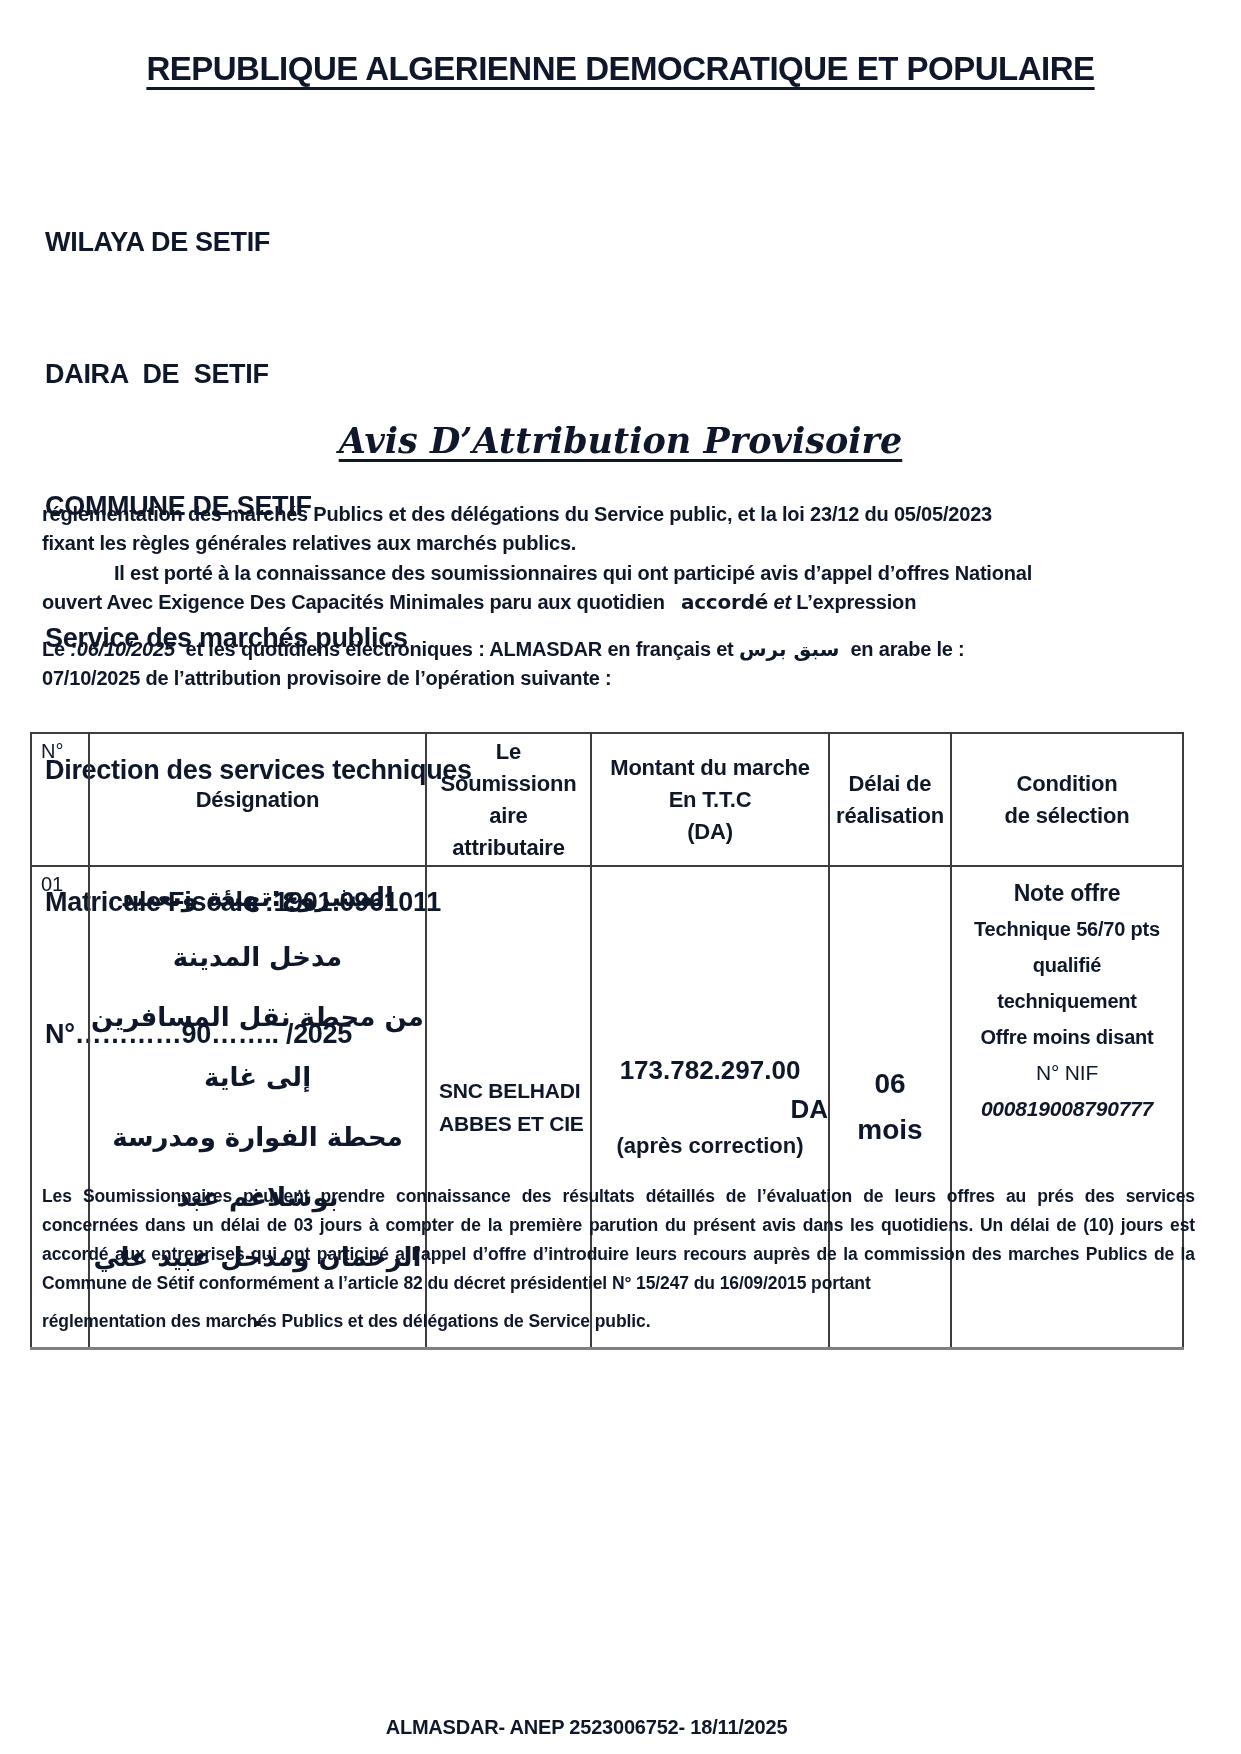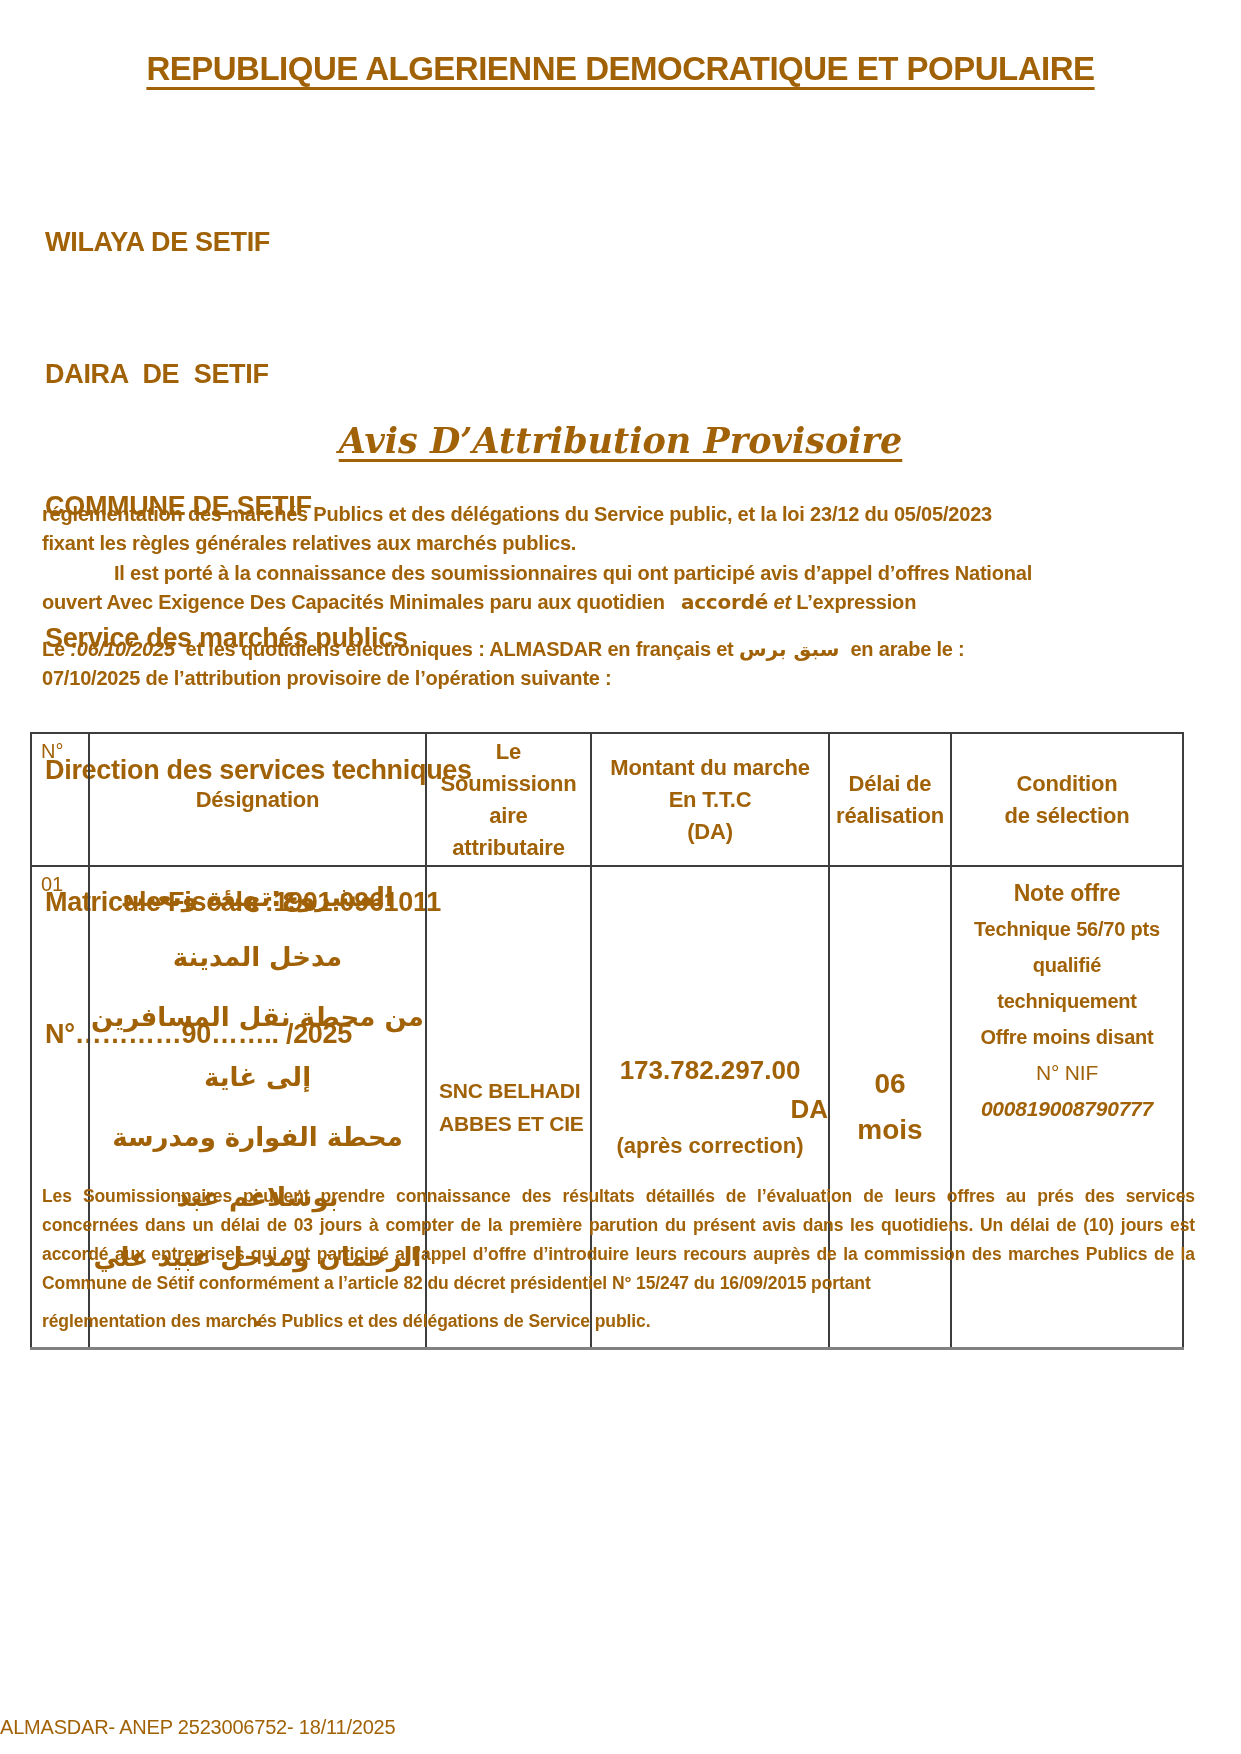--- a/index.html
+++ b/index.html
@@ -3,21 +3,21 @@
 <meta charset="utf-8">
 <style>
   * { box-sizing: border-box; }
   html, body { margin: 0; padding: 0; background: #e8e8e8; }
   .page {
     position: relative;
     width: 1241px;
     height: 1754px;
     margin: 0 auto;
     background: #ffffff;
-    color: #a16207;
+    color: #0f172a;
     font-family: "Liberation Sans", sans-serif;
     overflow: hidden;
   }
   
   .doc-title {
     position: absolute;
     top: 50px; left: 0; width: 100%;
     text-align: center;
     font-size: 33px;
     font-weight: bold;
@@ -163,22 +163,23 @@
   }
   .closing .last-line {
     margin-top: 9px;
     text-align: left;
   }
   
   .footnote {
     position: absolute;
     top: 1716px;
     left: 0; right: 68px;
+    text-align: center;
     font-size: 20px;
-    font-weight: normal;
+    font-weight: bold;
     letter-spacing: -0.2px;
   }
 </style>
 </head>
 <body>
 
 <div class="page">
 
   <div class="doc-title">
     <span class="u">REPUBLIQUE ALGERIENNE  DEMOCRATIQUE ET POPULAIRE</span>

